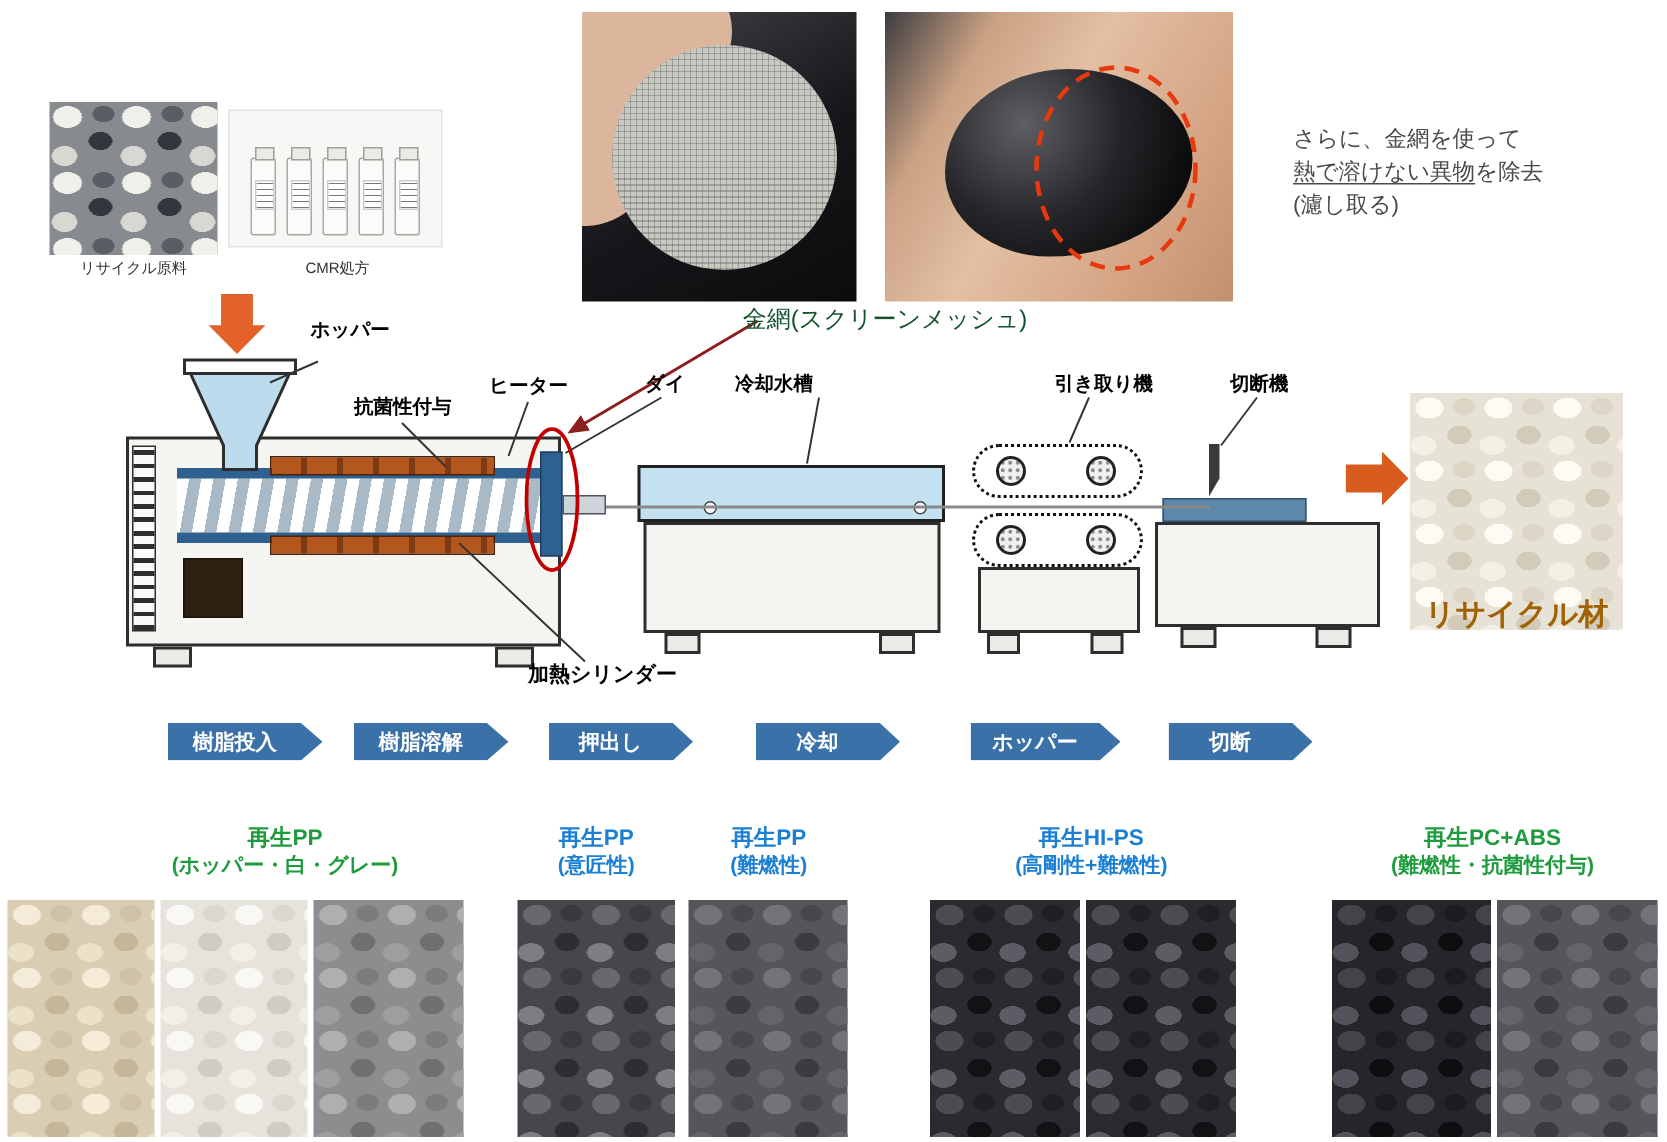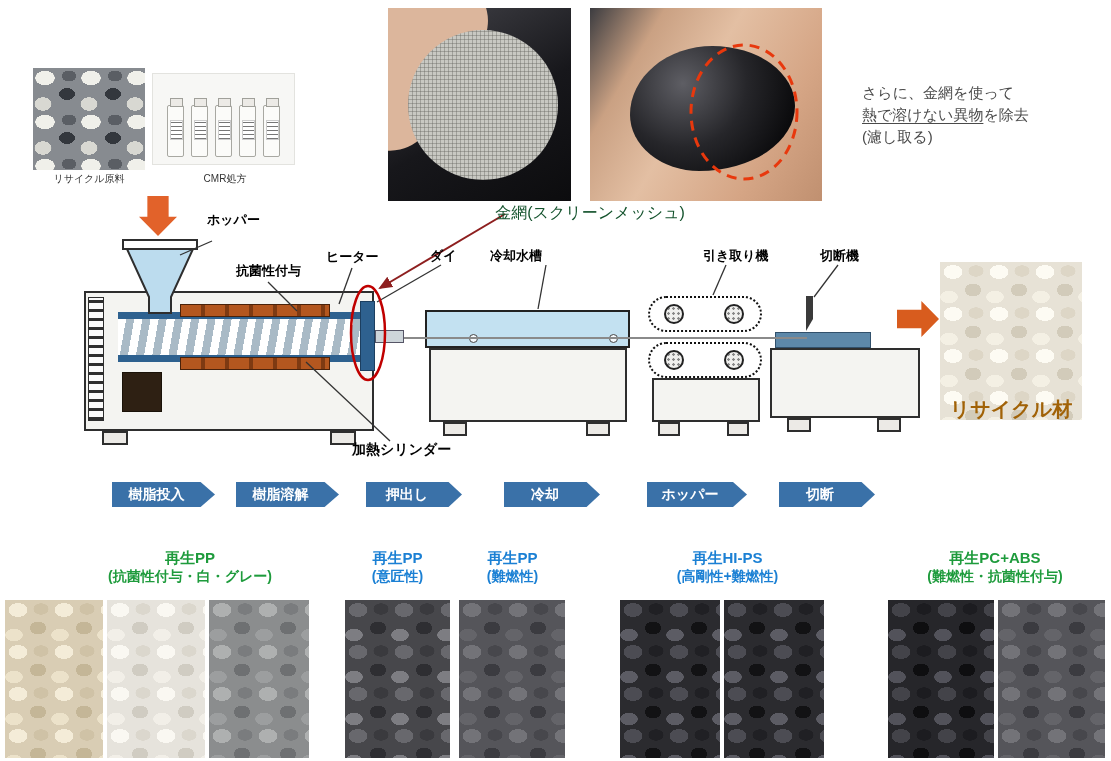--- a/index.html
+++ b/index.html
@@ -251,21 +251,21 @@
 
   <div class="step s1">樹脂投入</div>
   <div class="step s2">樹脂溶解</div>
   <div class="step s3">押出し</div>
   <div class="step s4">冷却</div>
   <div class="step s5">ホッパー</div>
   <div class="step s6">切断</div>
 
   <div class="ph ph1 green">
     <div class="n">再生PP</div>
-    <div class="s">(抗菌性付与・白・グレー)</div>
+    <div class="s">(ホッパー・白・グレー)</div>
   </div>
   <div class="ph ph2 blue">
     <div class="n">再生PP</div>
     <div class="s">(意匠性)</div>
   </div>
   <div class="ph ph3 blue">
     <div class="n">再生PP</div>
     <div class="s">(難燃性)</div>
   </div>
   <div class="ph ph4 blue">

